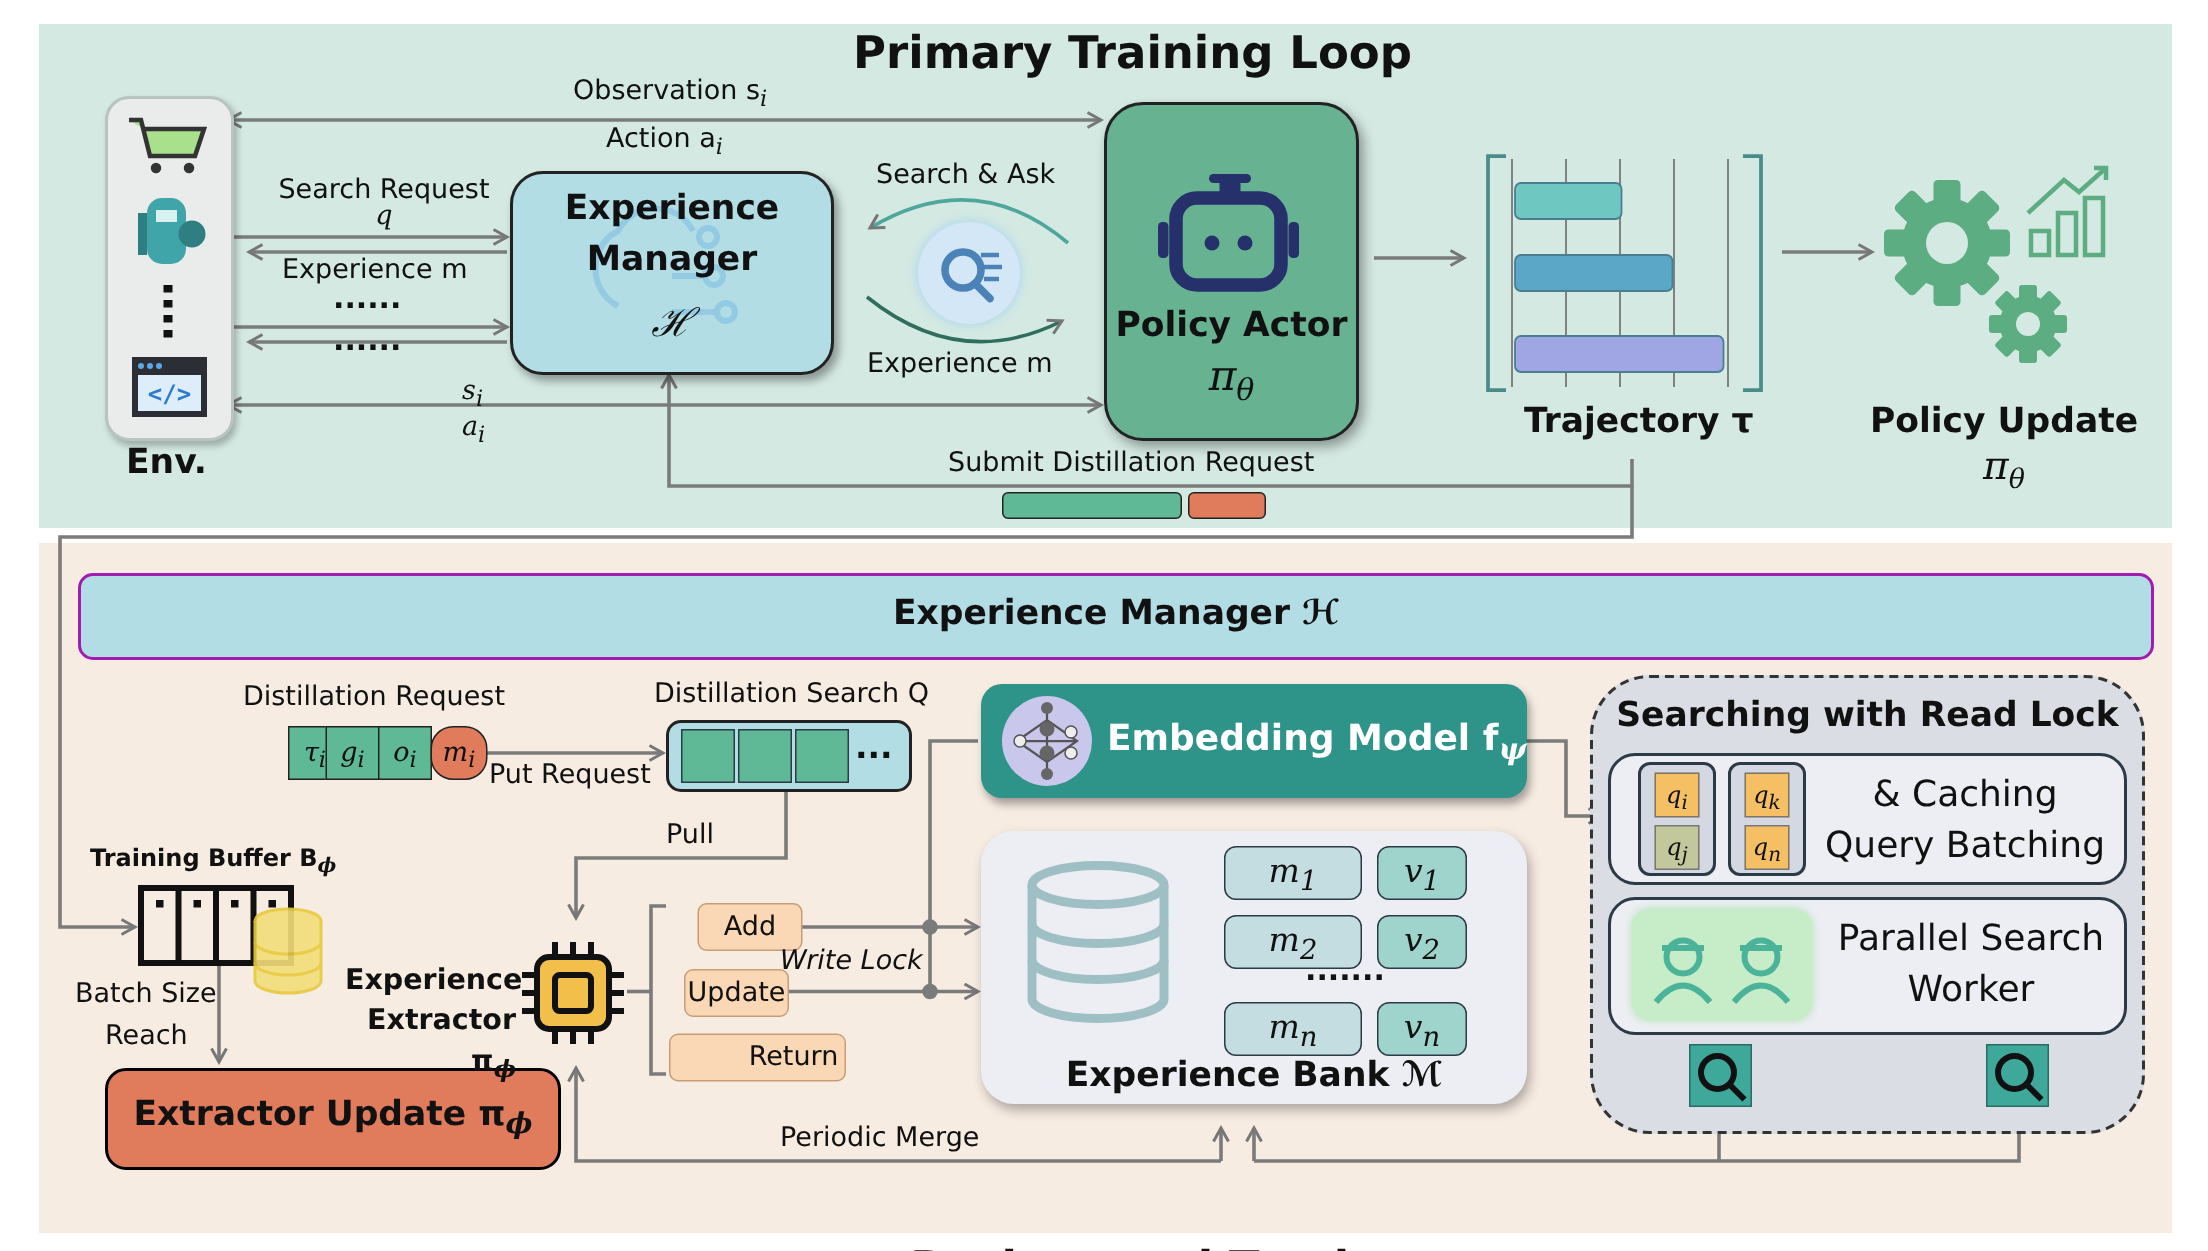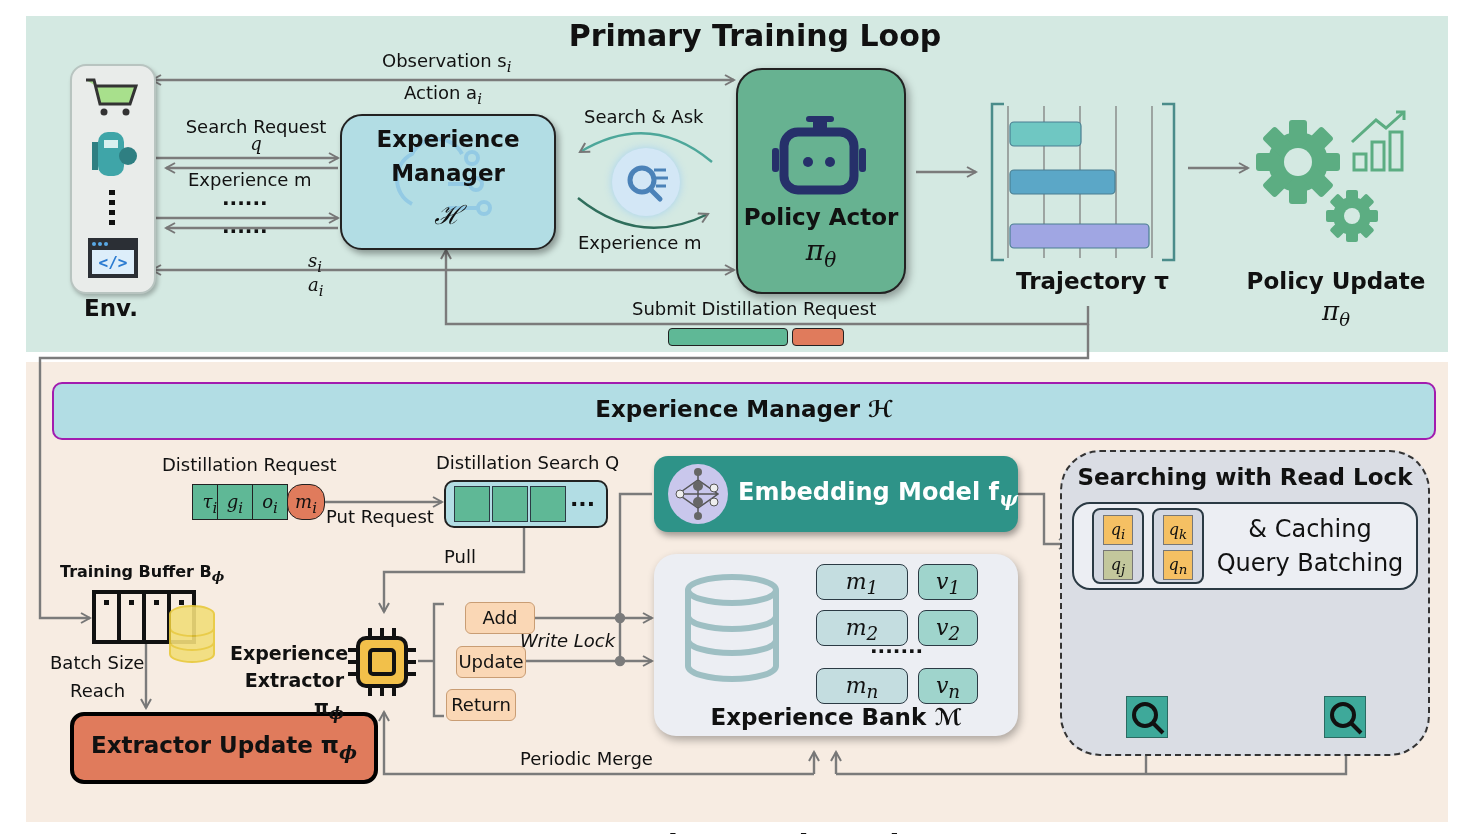--- a/index.html
+++ b/index.html
@@ -19,21 +19,21 @@
   .pa-box { left:736px; top:68px; width:166px; height:222px; background:#67b291; border:2px solid #222; border-radius:26px; box-shadow:3px 4px 8px rgba(0,0,0,0.35); }
   .em-wide { left:52px; top:382px; width:1380px; height:54px; background:#b2dde4; border:2px solid #a21caf; border-radius:10px; }
   .emb-box { left:654px; top:456px; width:364px; height:76px; background:#2e9388; border-radius:14px; box-shadow:2px 4px 6px rgba(0,0,0,0.35); }
   .bank-box { left:654px; top:554px; width:364px; height:182px; background:#eceef3; border-radius:22px; box-shadow:2px 4px 8px rgba(0,0,0,0.3); }
   .kv { background:#c4dde0; border:1.5px solid #2b3a44; border-radius:8px; height:34px; font-size:22px; text-align:center; line-height:34px; }
   .kv.v { background:#9fd4cc; }
   .search-box { left:1060px; top:450px; width:366px; height:302px; background:#dadde4; border:2px dashed #333; border-radius:40px; }
   .inner-box { background:#eceef3; border:2px solid #2b3a44; border-radius:18px; }
   .qcell { width:28px; height:28px; background:#f5c063; border:1px solid #777; font-size:16px; text-align:center; line-height:28px; }
   .action-btn { background:#fad7b5; border:1.5px solid #c99d74; border-radius:6px; font-size:18px; text-align:center; line-height:30px; height:30px; }
-  .extr-box { left:70px; top:712px; width:300px; height:64px; background:#e07b5c; border:4px solid #000000; border-radius:14px; }
+  .extr-box { left:70px; top:712px; width:300px; height:64px; background:#e07b5c; border:2px solid #000000; border-radius:14px; }
   .req-cell { height:34px; border:1.5px solid #222; background:#5fb896; font-size:18px; text-align:center; line-height:34px; }
   .queue-box { left:444px; top:480px; width:160px; height:44px; background:#b2dde4; border:2px solid #222; border-radius:10px; }
   .q-slot { width:34px; height:34px; background:#5fb896; border:1.5px solid #2b3a44; position:absolute; top:4px; }
 </style>
 </head>
 <body>
 
 <div class="abs panel-top"></div>
 <div class="abs panel-bot"></div>
 
@@ -300,21 +300,21 @@
     <line x1="58" y1="24" x2="70" y2="24"></line>
       <line x1="58" y1="36" x2="70" y2="36"></line>
       <line x1="58" y1="48" x2="70" y2="48"></line>
   </g>
   <rect x="12" y="12" width="48" height="48" rx="8" fill="#f2c04a" stroke="#111" stroke-width="4"></rect>
   <rect x="24" y="24" width="24" height="24" rx="3" fill="#f2c04a" stroke="#111" stroke-width="4"></rect>
 </svg>
 
 <div class="abs action-btn" style="left:446px; top:602px; width:68px;margin-left:19px;">Add</div>
 <div class="abs action-btn" style="left:456px; top:646px; width:68px;">Update</div>
-<div class="abs action-btn" style="left:446px; top:689px; width:68px;">Return</div>
+<div class="abs action-btn" style="left:446px; top:689px; width:68px;padding-left:48px;">Return</div>
 <div class="abs lbl" style="left:520px; top:630px; font-style:italic;">Write Lock</div>
 
 <div class="abs emb-box">
   <svg class="abs" style="left:12px; top:6px;" width="64" height="64">
     <circle cx="32" cy="32" r="30" fill="#c9c7ec"></circle>
     <g stroke="#555" stroke-width="1.5" fill="none">
       <path d="M12,32 L32,18 L52,32 L32,46 Z M32,10 L32,54 M12,32 L52,32"></path>
     </g>
     <g fill="#666">
         <circle cx="32" cy="10" r="4"></circle>
@@ -361,20 +361,38 @@
     </div>
     <div class="abs" style="left:78px; top:4px; width:48px; height:72px; border:2px solid #2b3a44; border-radius:8px; background:#d4d8e2;">
       <div class="abs qcell math" style="left:9px; top:5px;"><span>q</span><sub>k</sub></div>
       <div class="abs qcell math" style="left:9px; top:40px;"><span>q</span><sub>n</sub></div>
     </div>
     <div class="abs lbl center" style="left:136px; top:8px; width:200px; font-size:24px; line-height:34px;">
       <div>&amp; Caching</div>
       <div>Query Batching</div>
     </div>
   </div>
+  <div class="abs inner-box" style="left:10px; top:146px; width:342px; height:88px;">
+    <div class="abs" style="left:14px; top:6px; width:120px; height:74px; background:#c6ecc8; border-radius:12px; box-shadow:0 0 6px #aee0b0;">
+      <svg width="120" height="74">
+        <g stroke="#4bb39a" stroke-width="4" fill="none">
+          <circle cx="34" cy="32" r="11"></circle>
+            <path d="M20,26 L48,26"></path>
+            <path d="M16,62 Q34,40 52,62"></path>
+          <circle cx="86" cy="32" r="11"></circle>
+            <path d="M72,26 L100,26"></path>
+            <path d="M68,62 Q86,40 104,62"></path>
+        </g>
+      </svg>
+    </div>
+    <div class="abs lbl center" style="left:140px; top:8px; width:200px; font-size:24px; line-height:34px;">
+      <div>Parallel Search</div>
+      <div>Worker</div>
+    </div>
+  </div>
   <div class="abs" style="left:64px; top:244px; width:40px; height:40px; background:#3ea99a; border:1px solid #2b6b62;">
     <svg width="40" height="40">
         <circle cx="18" cy="18" r="11" stroke="#111" stroke-width="4" fill="none"></circle>
         <line x1="26" y1="26" x2="36" y2="36" stroke="#111" stroke-width="4"></line>
       </svg>
   </div>
   <div class="abs" style="left:262px; top:244px; width:40px; height:40px; background:#3ea99a; border:1px solid #2b6b62;">
     <svg width="40" height="40">
         <circle cx="18" cy="18" r="11" stroke="#111" stroke-width="4" fill="none"></circle>
         <line x1="26" y1="26" x2="36" y2="36" stroke="#111" stroke-width="4"></line>

